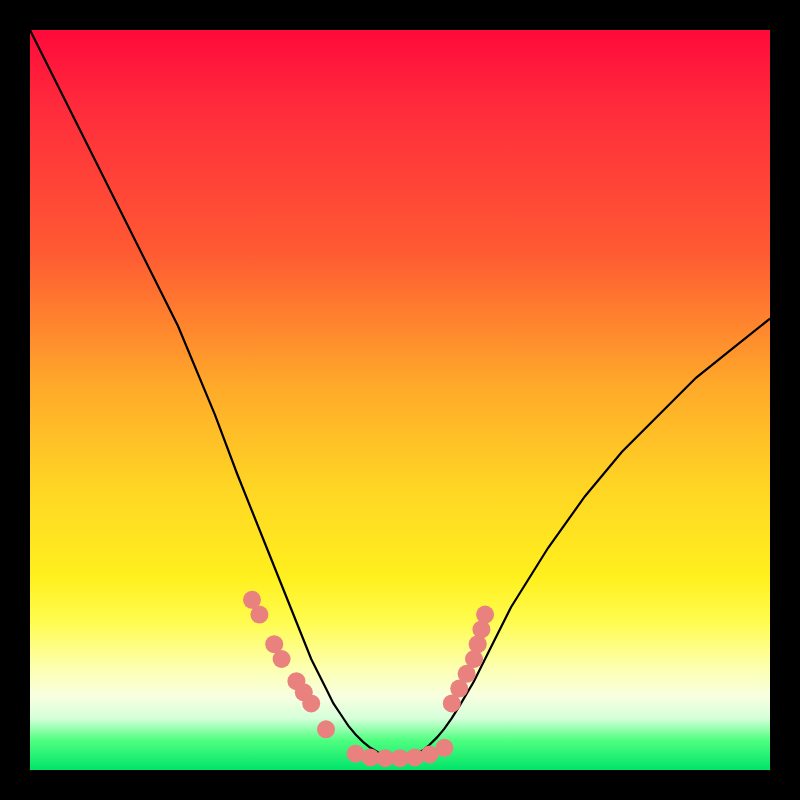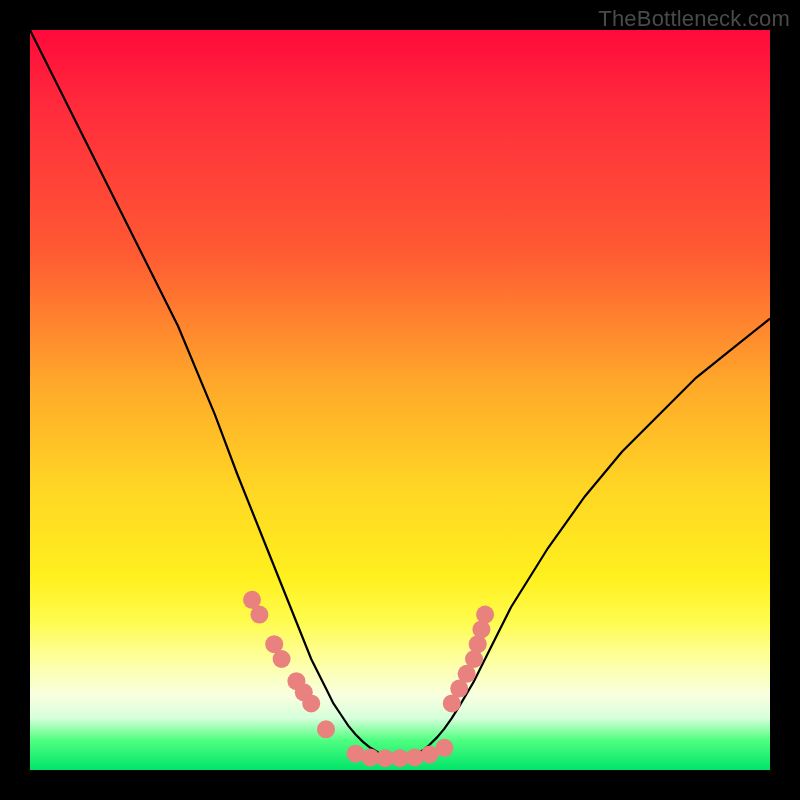--- a/index.html
+++ b/index.html
@@ -56,21 +56,20 @@
     top: 0;
     width: 740px;
     height: 740px;
     overflow: visible;
   }
 </style>
 </head>
 <body>
 
 <div class="frame">
-  <div class="watermark">TheBottleneck.com</div>
   <div class="plot-area">
     <svg class="curve-layer" viewBox="0 0 740 740">
       <path id="curve-path" fill="none" stroke="#000000" stroke-width="2.2" d="M0.0 0.0 L37.0 74.0 L74.0 148.0 L111.0 222.0 L148.0 296.0 L185.0 384.8 L207.2 444.0 L222.0 481.0 L236.8 518.0 L251.6 555.0 L266.4 592.0 L281.2 629.0 L288.6 643.8 L296.0 658.6 L303.4 673.4 L310.8 684.5 L318.2 695.6 L325.6 704.5 L333.0 711.9 L340.4 717.8 L347.8 722.2 L355.2 725.2 L362.6 727.4 L370.0 728.2 L377.4 727.4 L384.8 725.2 L392.2 720.8 L399.6 714.8 L407.0 707.4 L414.4 698.6 L421.8 688.2 L429.2 676.4 L444.0 651.2 L458.8 621.6 L481.0 577.2 L518.0 518.0 L555.0 466.2 L592.0 421.8 L629.0 384.8 L666.0 347.8 L703.0 318.2 L740.0 288.6 "></path>
       <g id="markers">
           <circle cx="222.0" cy="569.8" r="9" fill="#e9817e" stroke="#c85a58" stroke-width="0"></circle>
           <circle cx="229.4" cy="584.6" r="9" fill="#e9817e" stroke="#c85a58" stroke-width="0"></circle>
           <circle cx="244.2" cy="614.2" r="9" fill="#e9817e" stroke="#c85a58" stroke-width="0"></circle>
           <circle cx="251.6" cy="629.0" r="9" fill="#e9817e" stroke="#c85a58" stroke-width="0"></circle>
           <circle cx="266.4" cy="651.2" r="9" fill="#e9817e" stroke="#c85a58" stroke-width="0"></circle>
           <circle cx="273.8" cy="662.3" r="9" fill="#e9817e" stroke="#c85a58" stroke-width="0"></circle>

